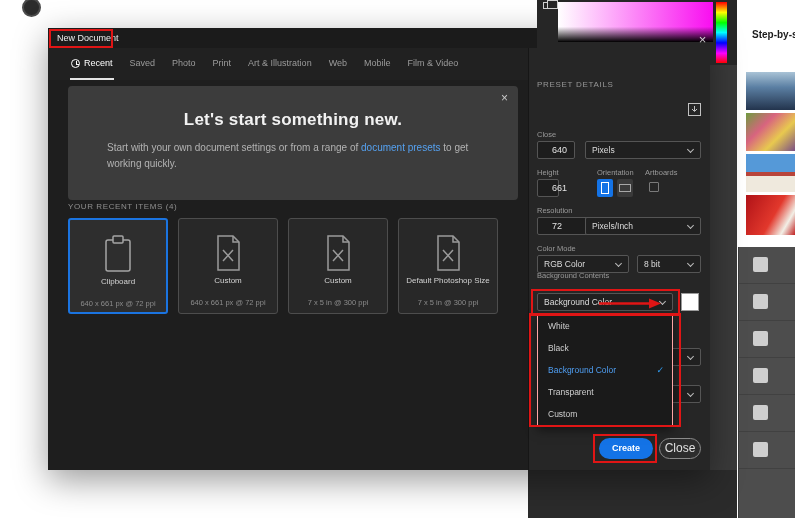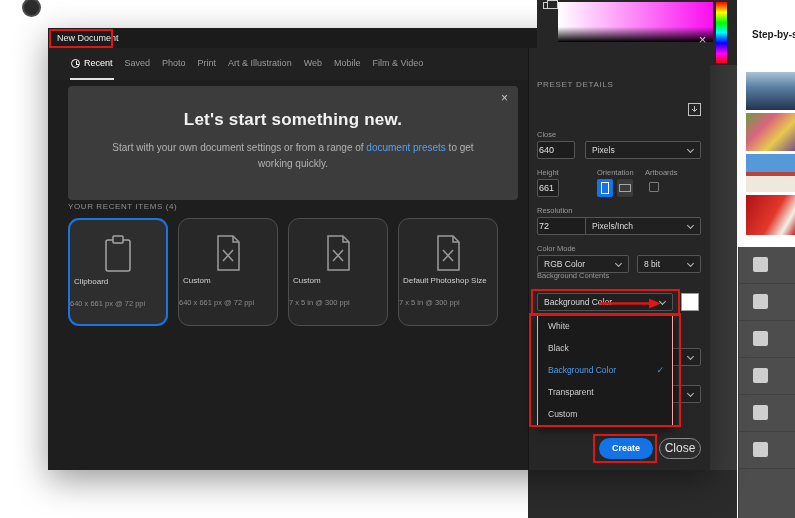--- a/index.html
+++ b/index.html
@@ -36,50 +36,50 @@
 
   
   .dialog { position:absolute; left:48px; top:28px; width:662px; height:442px; background:#212121;
             z-index:10; box-shadow:0 10px 34px rgba(0,0,0,.4); border-radius:2px; }
   .titlebar { position:absolute; left:0; top:0; right:0; height:20px; background:#1b1b1b; }
   .dlg-title { position:absolute; left:9px; top:5px; font-size:9px; color:#ececec; }
   .dlg-close { position:absolute; left:695px; top:33px; width:15px; height:15px; color:#cfcfcf;
                font-size:13px; line-height:14px; text-align:center; z-index:30; cursor:default; }
 
   .tabs { position:absolute; left:0; top:20px; right:0; height:32px; display:flex; align-items:stretch;
-          gap:10px; padding-left:22px; }
+          gap:15px; padding-left:22px; }
   .tab { display:flex; align-items:center; gap:4px; font-size:9px; color:#9b9b9b;
          border-bottom:2px solid transparent; padding:0 1px; }
   .tab.active { color:#ffffff; border-bottom-color:#e4e4e4; }
   .clock { width:9px; height:9px; border:1px solid currentColor; border-radius:50%; position:relative; display:inline-block; }
   .clock::after { content:""; position:absolute; left:3.5px; top:1.5px; width:1px; height:3.5px; background:currentColor; }
   .clock::before { content:""; position:absolute; left:3.5px; top:4.2px; width:3px; height:1px; background:currentColor; }
 
   .left-area { position:absolute; left:0; top:52px; width:480px; height:390px; background:#1e1e1e; }
   .hero { position:absolute; left:20px; top:6px; width:450px; height:114px; background:#3c3c3c; border-radius:4px; }
   .hero-close { position:absolute; right:10px; top:5px; color:#c9c9c9; font-size:12px; }
   .hero-title { text-align:center; padding-top:24px; font-size:17px; font-weight:600; color:#f2f2f2; letter-spacing:.2px; }
-  .hero-body { width:372px; margin:10px auto 0; text-align:center; font-size:10px; color:#b3b3b3; line-height:1.55; }
+  .hero-body { width:372px; margin:10px auto 0; text-align:left; font-size:10px; color:#b3b3b3; line-height:1.55; }
   .hero-link { color:#55a1f0; }
 
   .recent-header { position:absolute; left:20px; top:122px; font-size:8px; color:#8f8f8f; letter-spacing:.6px; }
   .cards { position:absolute; left:20px; top:138px; display:flex; gap:10px; }
-  .card { width:100px; height:108px; background:#282828; border:1px solid #4d4d4d; border-radius:11px;
-          text-align:left; position:relative; }
+  .card { width:100px; height:96px; background:#282828; border:1px solid #4d4d4d; border-radius:3px;
+          text-align:center; position:relative; }
   .card.selected { border:2px solid #1b74e0; background:#2e2e2e; }
   .card-icon { margin-top:13px; height:42px; display:flex; align-items:center; justify-content:center; }
   .card-name { font-size:8px; color:#d2d2d2; margin-top:2px; padding:0 4px; }
   .card-spec { font-size:7.5px; color:#8b8b8b; margin-top:13px; }
 
   .right-panel { position:absolute; left:480px; top:20px; width:182px; height:422px; background:#262626;
                  border-left:1px solid #161616; }
   .pd-label { position:absolute; font-size:7.5px; color:#9a9a9a; }
   .pd-header { position:absolute; left:8px; top:32px; font-size:8px; color:#969696; letter-spacing:.7px; }
   .field { position:absolute; background:#1d1d1d; border:1px solid #555; border-radius:2px;
-           font-size:9px; color:#e3e3e3; padding-left:1px; line-height:16px; height:18px; }
+           font-size:9px; color:#e3e3e3; padding-left:14px; line-height:16px; height:18px; }
   .dd { position:absolute; background:#202020; border:1px solid #555; border-radius:2px; height:18px;
         font-size:8.5px; color:#dcdcdc; line-height:16px; padding-left:6px; }
   .chev { position:absolute; right:7px; top:5px; width:5px; height:5px;
           border-right:1px solid #bbb; border-bottom:1px solid #bbb; transform:rotate(45deg); }
 
   .name-field { position:absolute; left:8px; top:52px; width:146px; height:20px; background:#1d1d1d;
                 border:1px solid #454545; border-radius:2px; font-size:9.5px; color:#e3e3e3;
                 line-height:18px; padding-left:5px; }
   .save-icon { position:absolute; left:158px; top:54px; }
 

